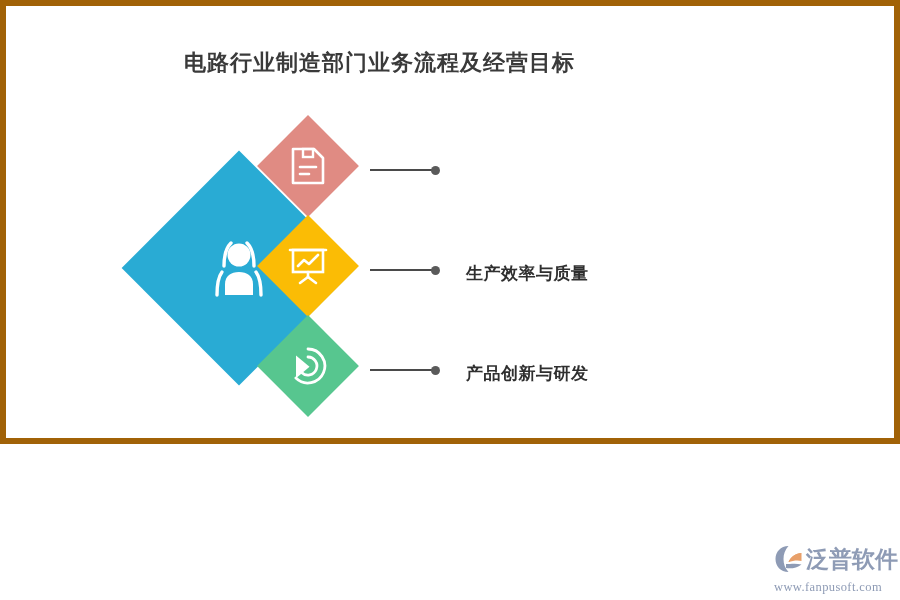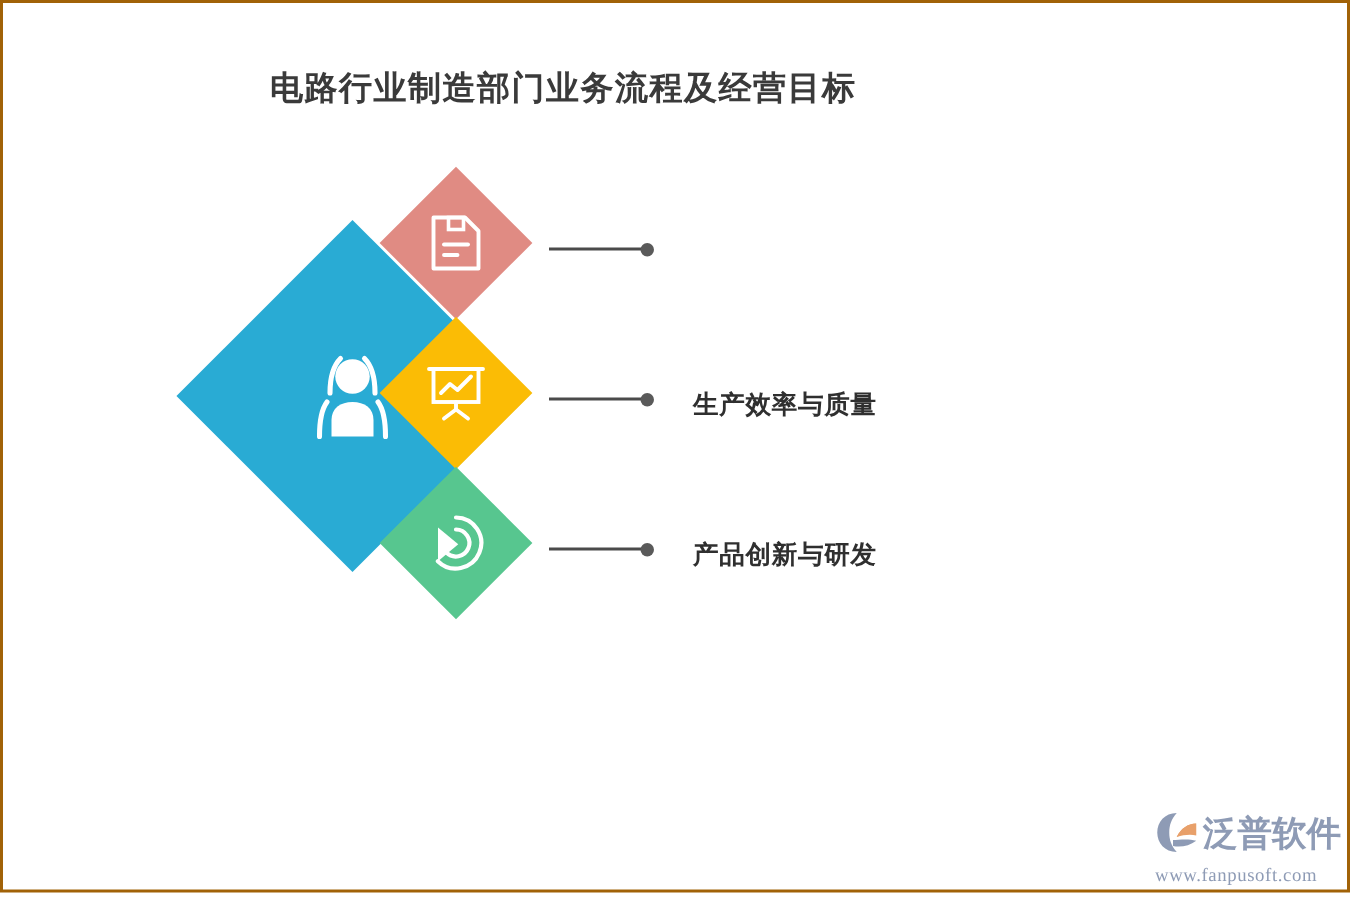--- a/index.html
+++ b/index.html
@@ -12,23 +12,23 @@
     background: #ffffff;
     font-family: "Liberation Sans", "DejaVu Sans", sans-serif;
     overflow: hidden;
     position: relative;
   }
   #canvas {
     position: absolute;
     left: 0;
     top: 0;
     width: 900px;
-    height: 595px;
+    height: 444px;
     background: #ffffff;
-    border: 2px solid #a16207;
+    border: 6px solid #a16207;
     box-sizing: border-box;
   }
 
   
   #page-title {
     position: absolute;
     left: 178px;
     top: 42px;
     font-size: 22px;
     font-weight: bold;

